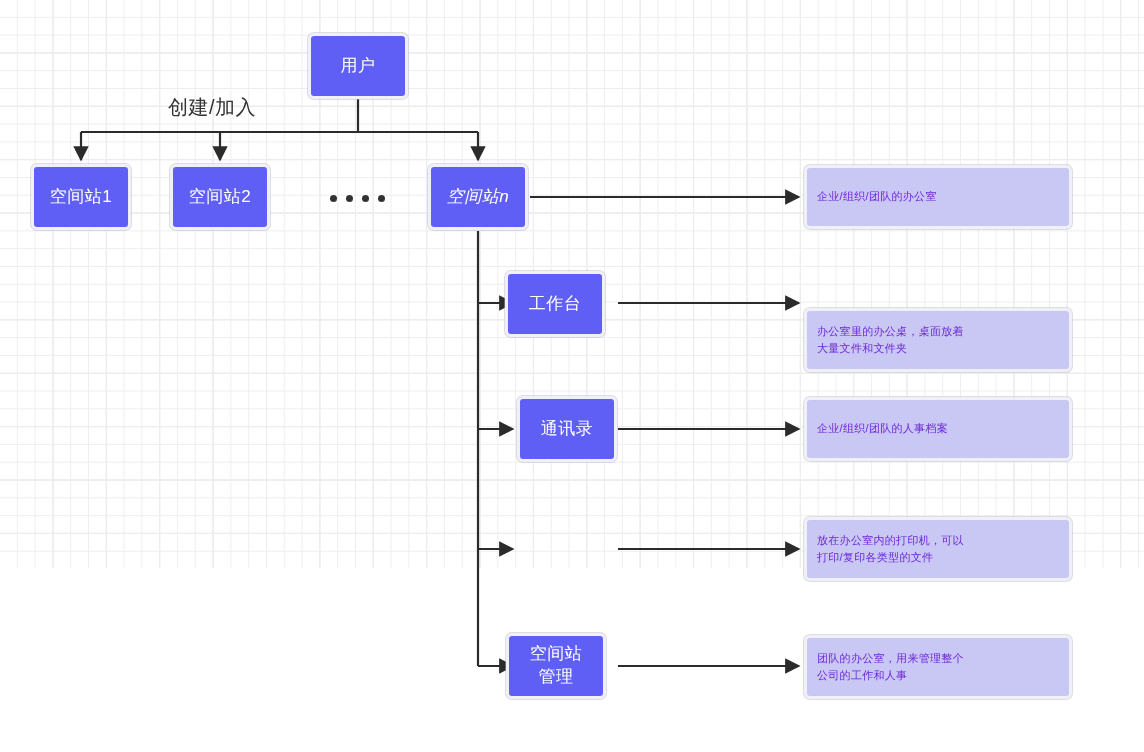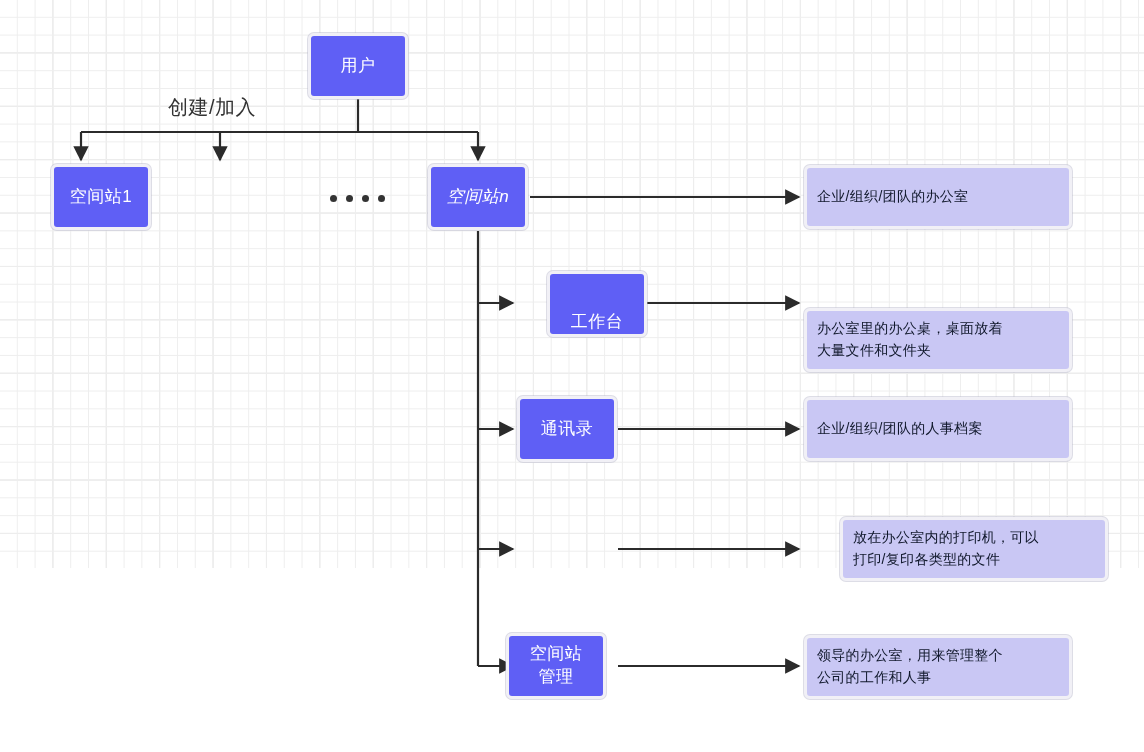--- a/index.html
+++ b/index.html
@@ -52,26 +52,26 @@
     justify-content: center;
     text-align: center;
     border: 3px solid #f1f0f6;
     box-shadow: 0 0 0 1px rgba(180,180,200,0.45);
     font-size: 17px;
     line-height: 1.35;
     letter-spacing: 0.5px;
   }
   .node.desc {
     background-color: #c9c7f4;
-    color: #0f172a;
+    color: #6d28d9;
     justify-content: flex-start;
     text-align: left;
     border: 3px solid #f1f0f6;
     box-shadow: 0 0 0 1px rgba(180,180,200,0.45);
-    font-size: 14px;
+    font-size: 11px;
     line-height: 1.55;
     padding: 0 10px;
     letter-spacing: 0.3px;
   }
   .node .label {
     display: block;
     white-space: pre-line;
   }
   .edge-label {
     position: absolute;
@@ -127,60 +127,63 @@
     <path d="M 618 549 L 799 549" stroke="#2b2b2b" stroke-width="2.2" fill="none" marker-end="url(#arrow)"></path>
     <path d="M 618 666 L 799 666" stroke="#2b2b2b" stroke-width="2.2" fill="none" marker-end="url(#arrow)"></path>
   </svg>
 
   <div class="node primary" style="left:308px; top:33px; width:100px; height:66px;">
     <span class="label">用户</span>
   </div>
 
   <div class="edge-label" style="left:168px; top:94px;">创建/加入</div>
 
-  <div class="node primary" style="left:31px; top:164px; width:100px; height:66px;margin-left:20px;">
+  <div class="node primary" style="left:31px; top:164px; width:100px; height:66px;">
     <span class="label">空间站1</span>
+  </div>
+  <div class="node primary" style="left:170px; top:164px; width:100px; height:66px;">
+    <span class="label">空间站2</span>
   </div>
   <div class="node primary" style="left:428px; top:164px; width:100px; height:66px;font-style:italic;">
     <span class="label">空间站n</span>
   </div>
 
   <div class="dots" style="left:330px; top:195px;">
     <span class="dot"></span>
     <span class="dot"></span>
     <span class="dot"></span>
     <span class="dot"></span>
   </div>
 
   <div class="node desc" style="left:804px; top:165px; width:268px; height:64px;">
     <span class="label">企业/组织/团队的办公室</span>
   </div>
 
-  <div class="node primary" style="left:547px; top:271px; width:100px; height:66px;align-items:flex-end;">
+  <div class="node primary" style="left:505px; top:271px; width:100px; height:66px;">
     <span class="label">工作台</span>
   </div>
   <div class="node desc" style="left:804px; top:270px; width:268px; height:64px;margin-top:38px;">
     <span class="label">办公室里的办公桌，桌面放着
 大量文件和文件夹</span>
   </div>
 
   <div class="node desc" style="left:804px; top:397px; width:268px; height:64px;">
     <span class="label">企业/组织/团队的人事档案</span>
   </div>
   <div class="node primary" style="left:517px; top:396px; width:100px; height:66px;">
     <span class="label">通讯录</span>
   </div>
 
-  <div class="node desc" style="left:840px; top:517px; width:268px; height:64px;align-items:center;">
+  <div class="node desc" style="left:804px; top:517px; width:268px; height:64px;align-items:center;">
     <span class="label">放在办公室内的打印机，可以
 打印/复印各类型的文件</span>
   </div>
 
   <div class="node primary" style="left:506px; top:633px; width:100px; height:66px;">
     <span class="label">空间站
 管理</span>
   </div>
   <div class="node desc" style="left:804px; top:635px; width:268px; height:64px;">
-    <span class="label">领导的办公室，用来管理整个
+    <span class="label">团队的办公室，用来管理整个
 公司的工作和人事</span>
   </div>
 
 </div>
 
 </body></html>

